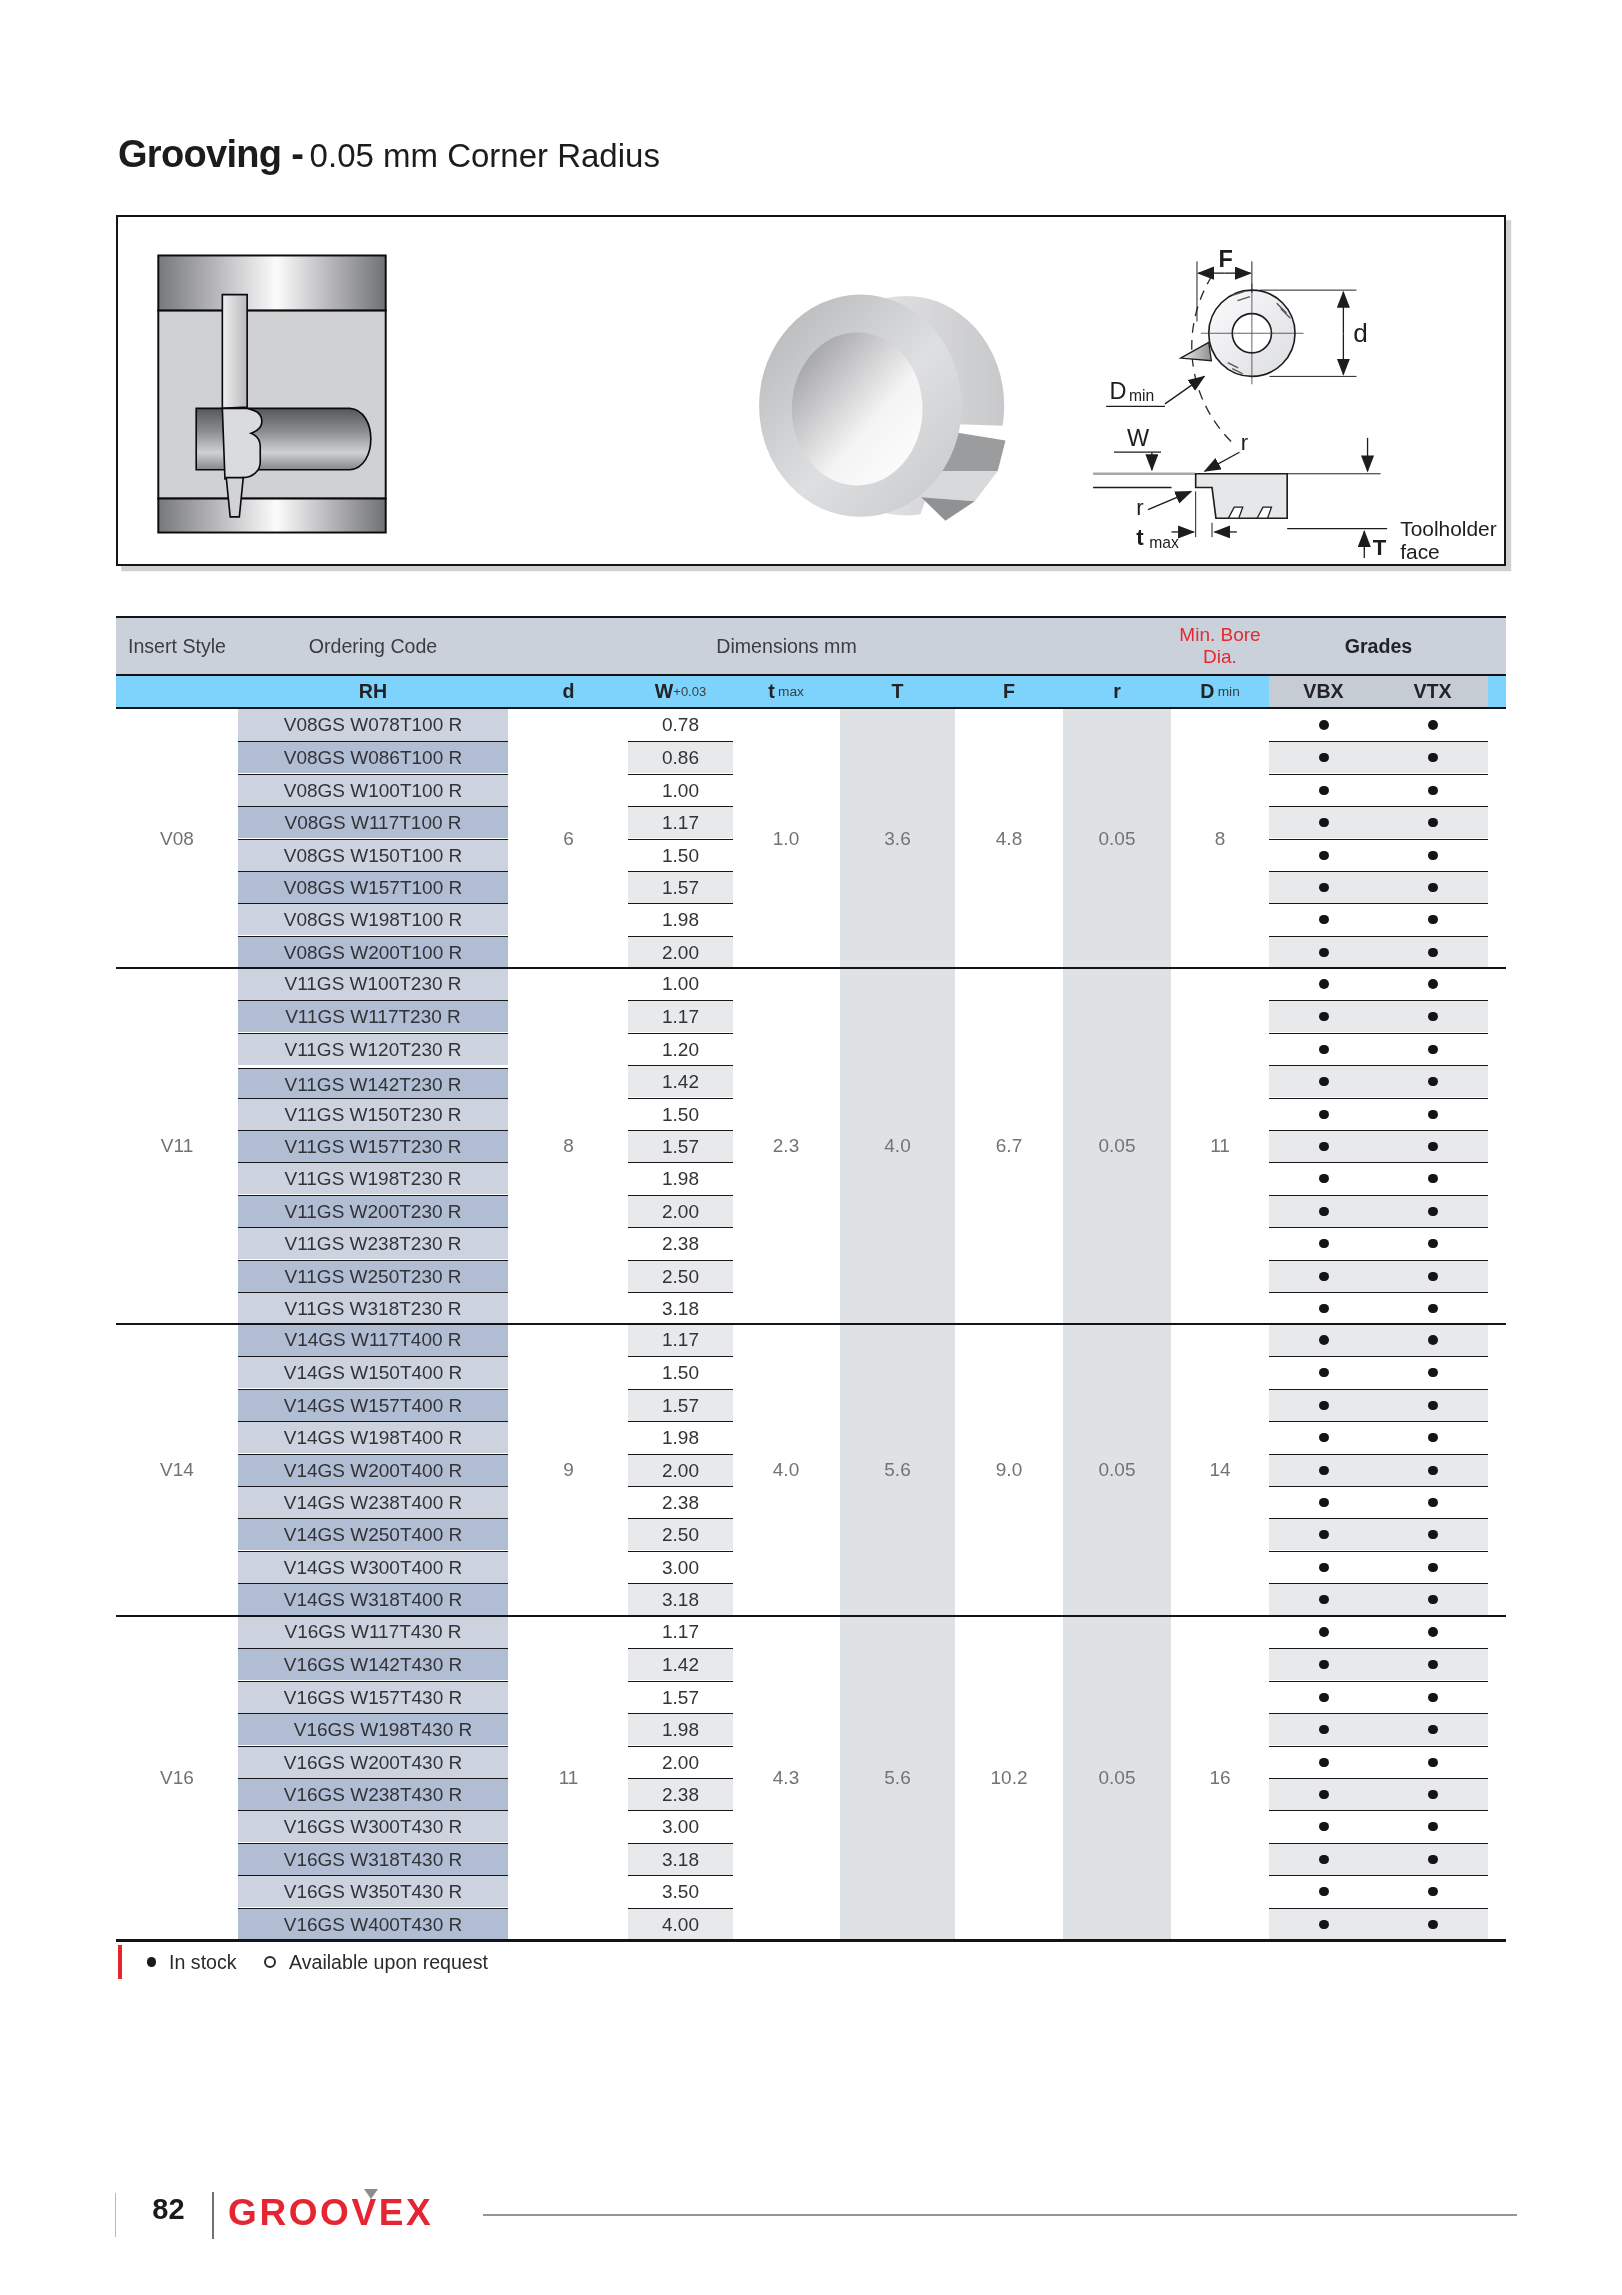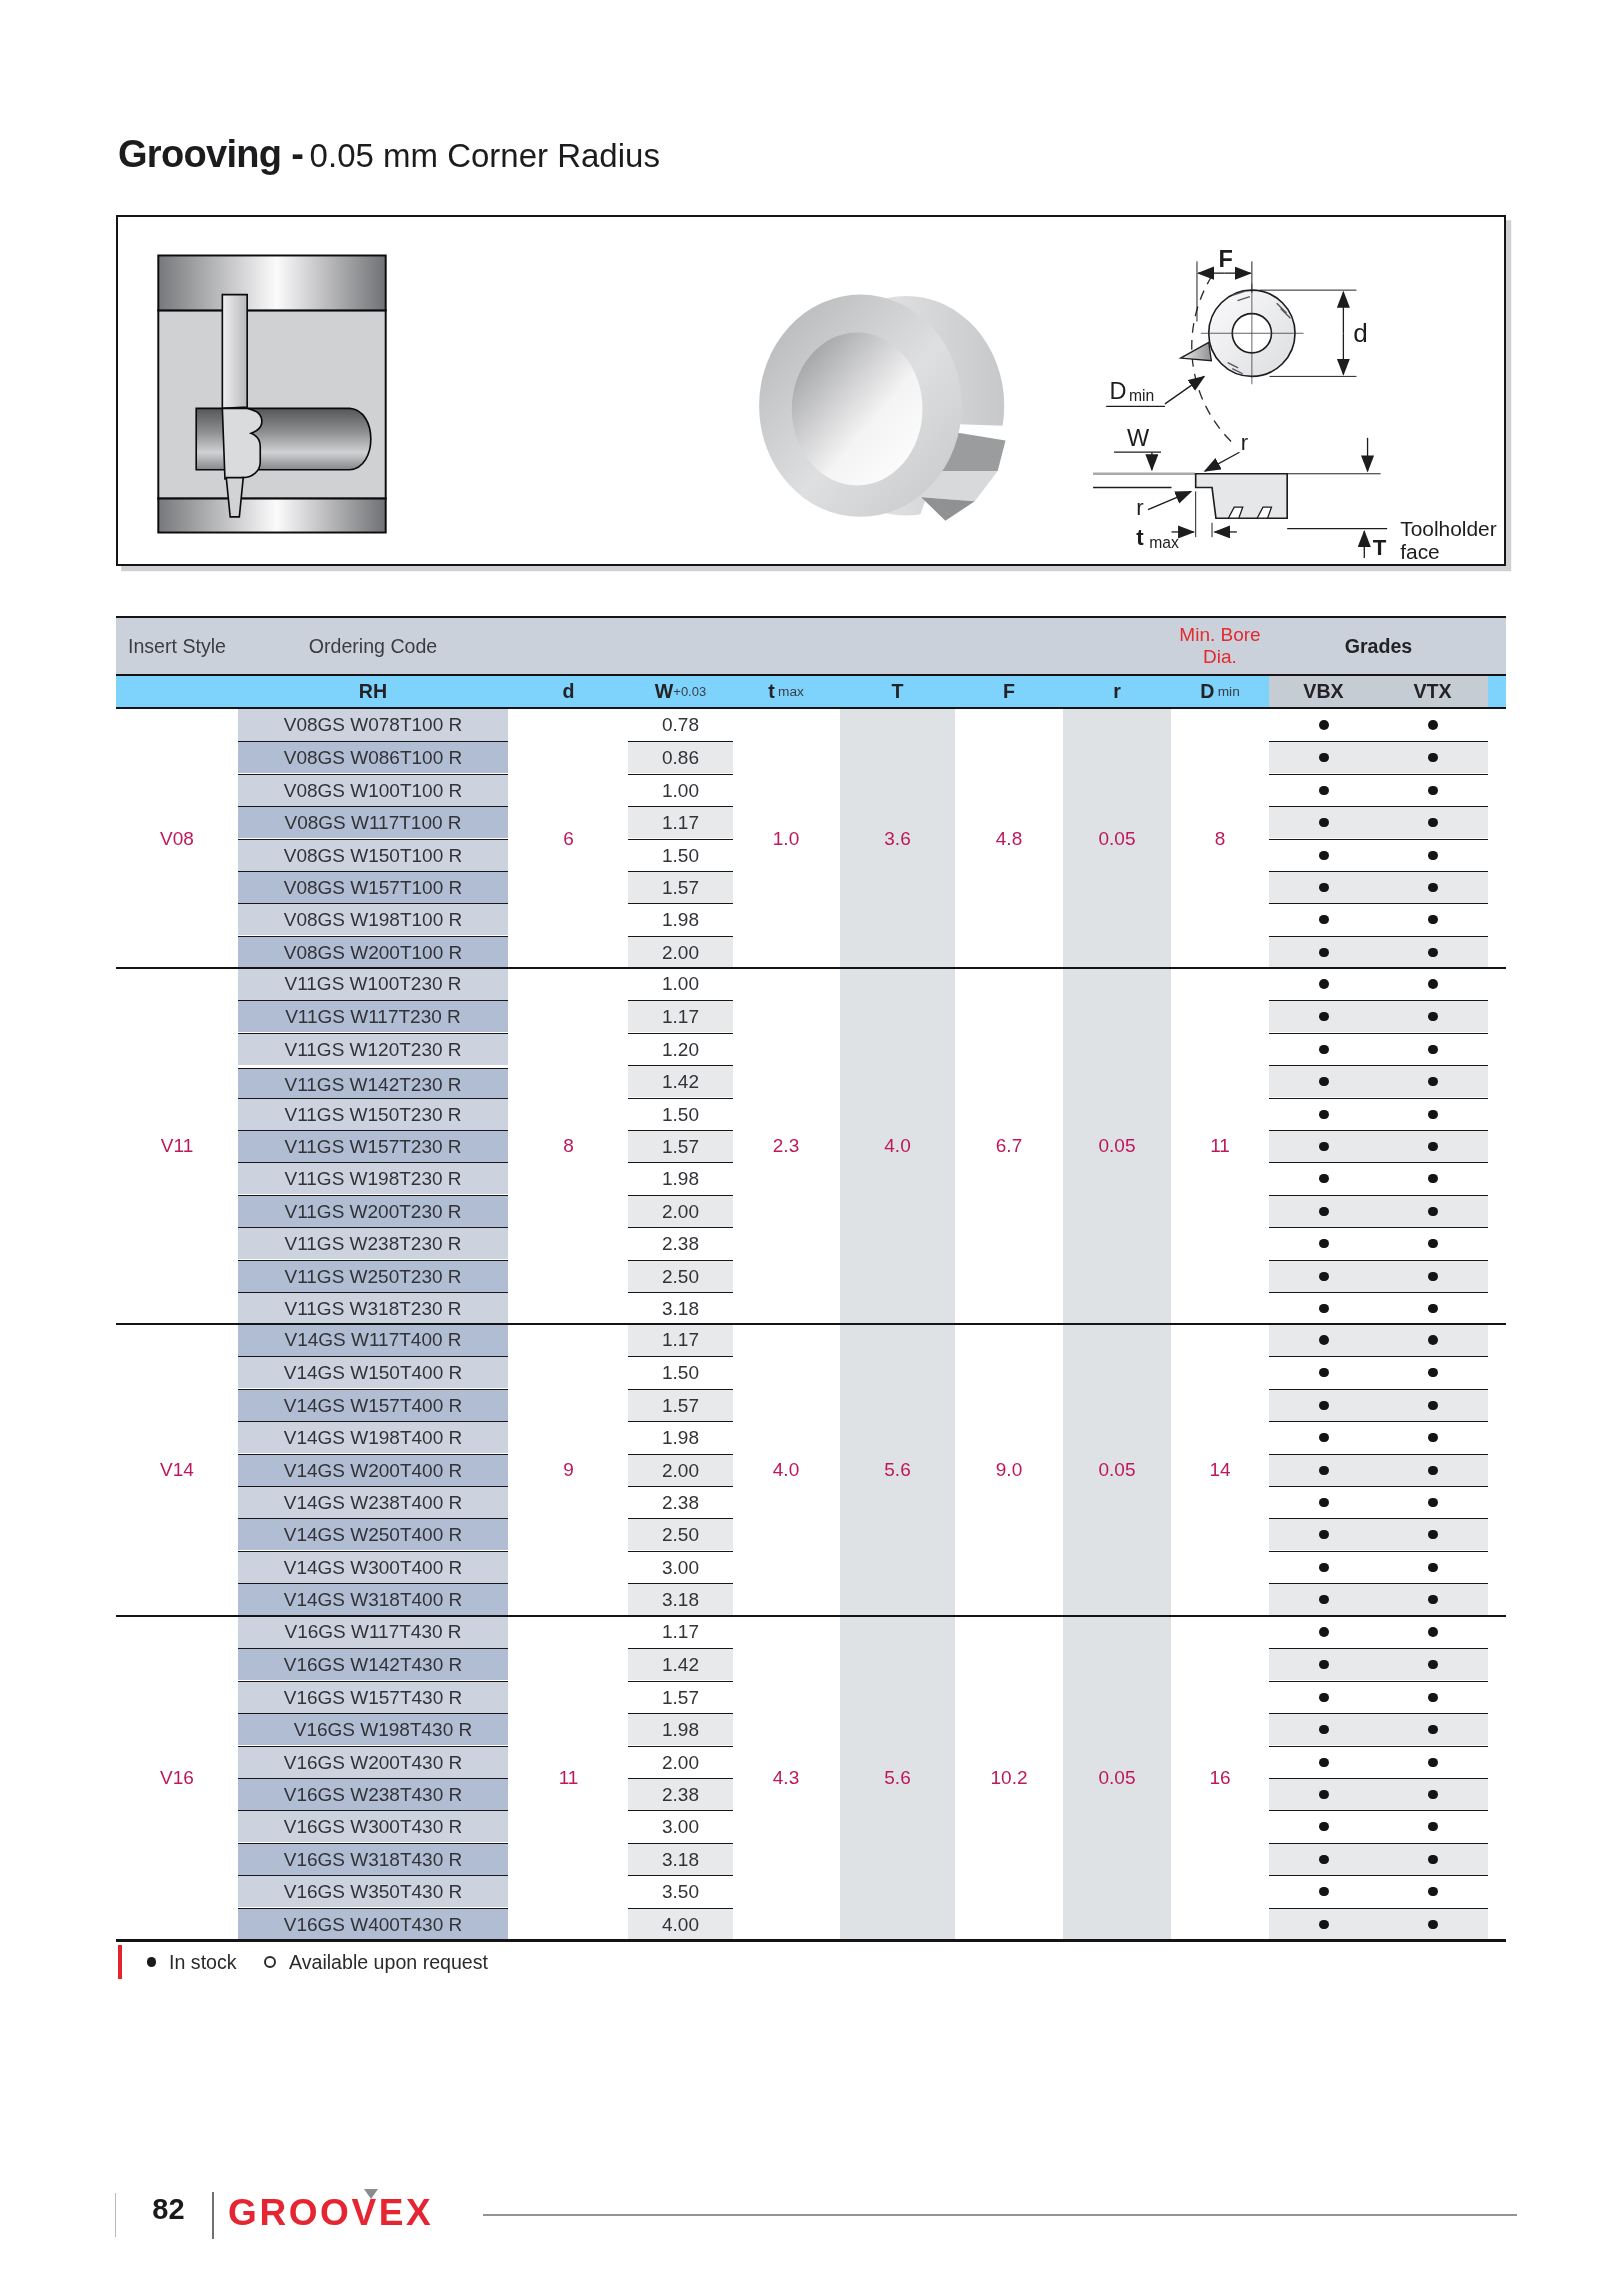--- a/index.html
+++ b/index.html
@@ -26,21 +26,21 @@
   .hsub{font-size:13.7px;font-weight:400;margin-left:3.3px;color:#3c3d42;}
   .hsup{font-size:13px;font-weight:400;vertical-align:super;color:#3c3d42;text-align:center;}
   .red{color:#e32a2e;}
   #minbore{line-height:22px;text-align:center;font-size:19px;}
   #gradezone{position:absolute;left:1153px;width:219px;top:0;height:100%;background:#c6ccd4;}
 
   #tbody{position:relative;height:1231px;background:#fff;}
   .stripe{position:absolute;top:0;height:100%;background:#dfe2e5;}
   .section{position:absolute;left:0;width:1390px;}
   .mcell{position:absolute;top:0;height:100%;display:flex;align-items:center;justify-content:center;
-         font-size:19px;color:#be185d;}
+         font-size:19px;color:#737373;}
   .rowcell{position:absolute;display:flex;align-items:center;justify-content:center;
            font-size:19px;color:#323338;box-sizing:border-box;}
   .ord-light{background:#ccd3df;}
   .ord-dark{background:#b1bdd2;}
   .shaded{background:#e7e9eb;}
   .rline{border-top:1.3px solid #17171a;}
   .gradehalf{flex:1;display:flex;align-items:center;justify-content:center;height:100%;}
   .dot{width:9.8px;height:9.8px;border-radius:50%;background:#141416;}
   .secline{position:absolute;left:0;width:1390px;height:2px;background:#141416;}
   .botline{position:absolute;left:0;width:1390px;height:2.6px;background:#141416;}
@@ -205,20 +205,21 @@
       <text x="500" y="468" font-size="32">Toolholder</text>
       <text x="500" y="503" font-size="32">face</text>
     </svg>
   </div>
 
   <div id="table">
 
     <div id="hrow1">
       <div class="hcell" style="left:0;width:122px">Insert Style</div>
       <div class="hcell" style="left:122px;width:270px">Ordering Code</div>
+      <div class="hcell" style="left:393px;width:555px">Dimensions mm</div>
       <div class="hcell red" id="minbore" style="left:1055px;width:98px;flex-direction:column">
         <span>Min. Bore</span>
         <span>Dia.</span>
       </div>
       <div class="hcell hbold" style="left:1153px;width:219px">Grades</div>
     </div>
 
     <div id="hrow2">
       <div id="gradezone"></div>
       <div class="hcell hbold" style="left:122px;width:270px">RH</div>

